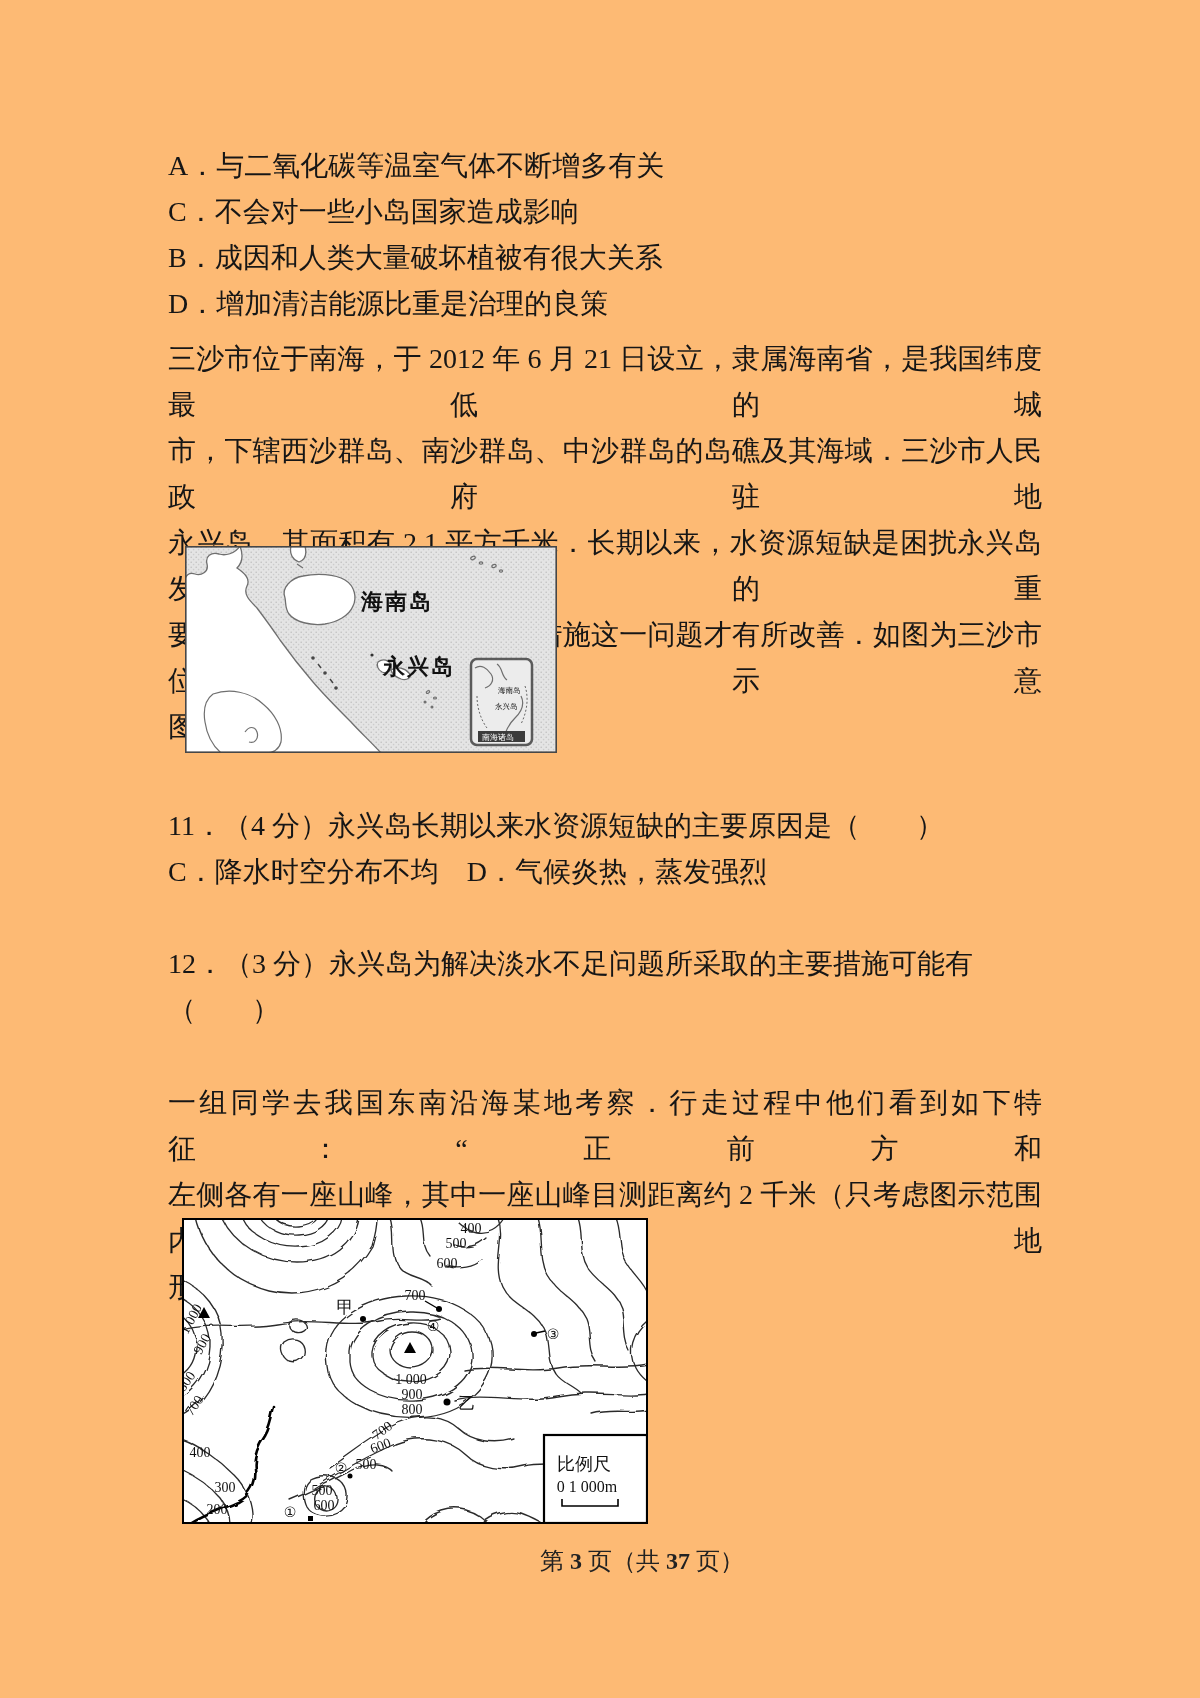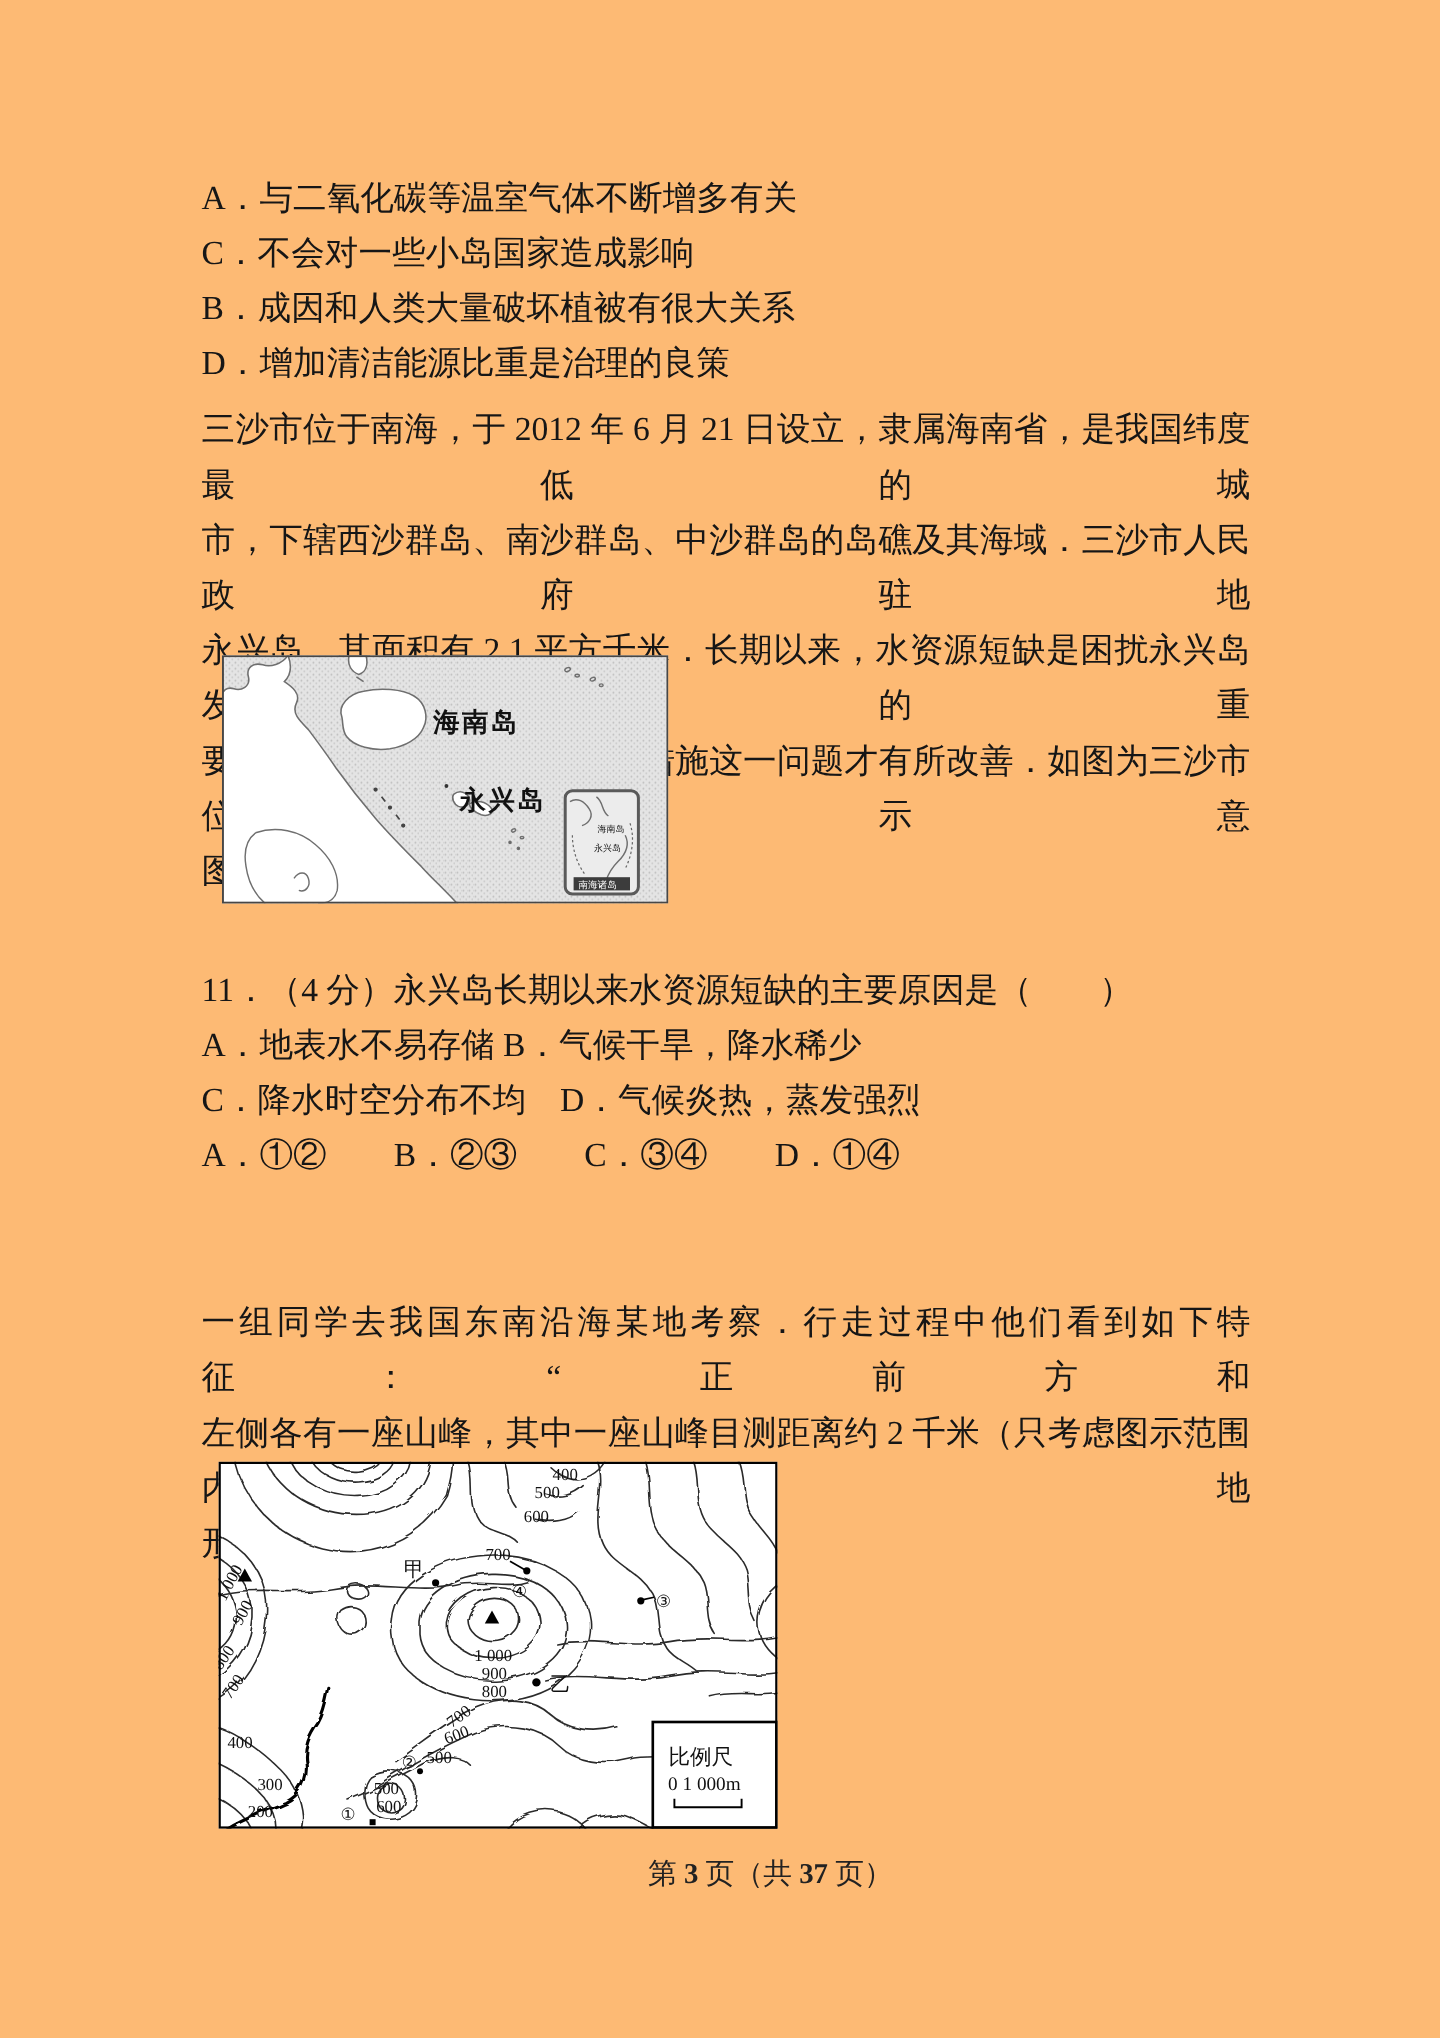--- a/index.html
+++ b/index.html
@@ -117,26 +117,25 @@
         <text class="m1tiny" x="310" y="163">永兴岛</text>
         <rect x="293" y="185" width="47" height="11" fill="#3c3c3c"></rect>
         <text x="297" y="194" font-size="8" fill="#fff" style="font-family:'Liberation Serif',serif;">南海诸岛</text>
       </g>
       <rect x="0.8" y="0.8" width="370.4" height="205.4" fill="none" stroke="#474747" stroke-width="1.6"></rect>
     </svg>
   </div>
 
   <div class="block" style="top:803px">
     <div class="line">11．（4 分）永兴岛长期以来水资源短缺的主要原因是（　　）</div>
-    <div class="line">A．地表水不易存储 B．气候干旱，降水稀少</div>
     <div class="line">C．降水时空分布不均　D．气候炎热，蒸发强烈</div>
   </div>
 
   <div class="block" style="top:941px">
-    <div class="line">A．①②　　B．②③　　C．③④　　D．①④</div>
+    <div class="line">12．（3 分）永兴岛为解决淡水不足问题所采取的主要措施可能有（　　）</div>
   </div>
 
   <div class="block" style="top:1080px">
     <div class="jline">一组同学去我国东南沿海某地考察．行走过程中他们看到如下特征：“正前方和</div>
     <div class="jline">左侧各有一座山峰，其中一座山峰目测距离约 2 千米（只考虑图示范围内的地</div>
     <div class="line">形）”，据此回答 13－14 题．</div>
   </div>
 
   <div class="figure" style="left:182px;top:1218px;width:466px;height:306px">
     <svg width="466" height="306" viewBox="0 0 466 306">

